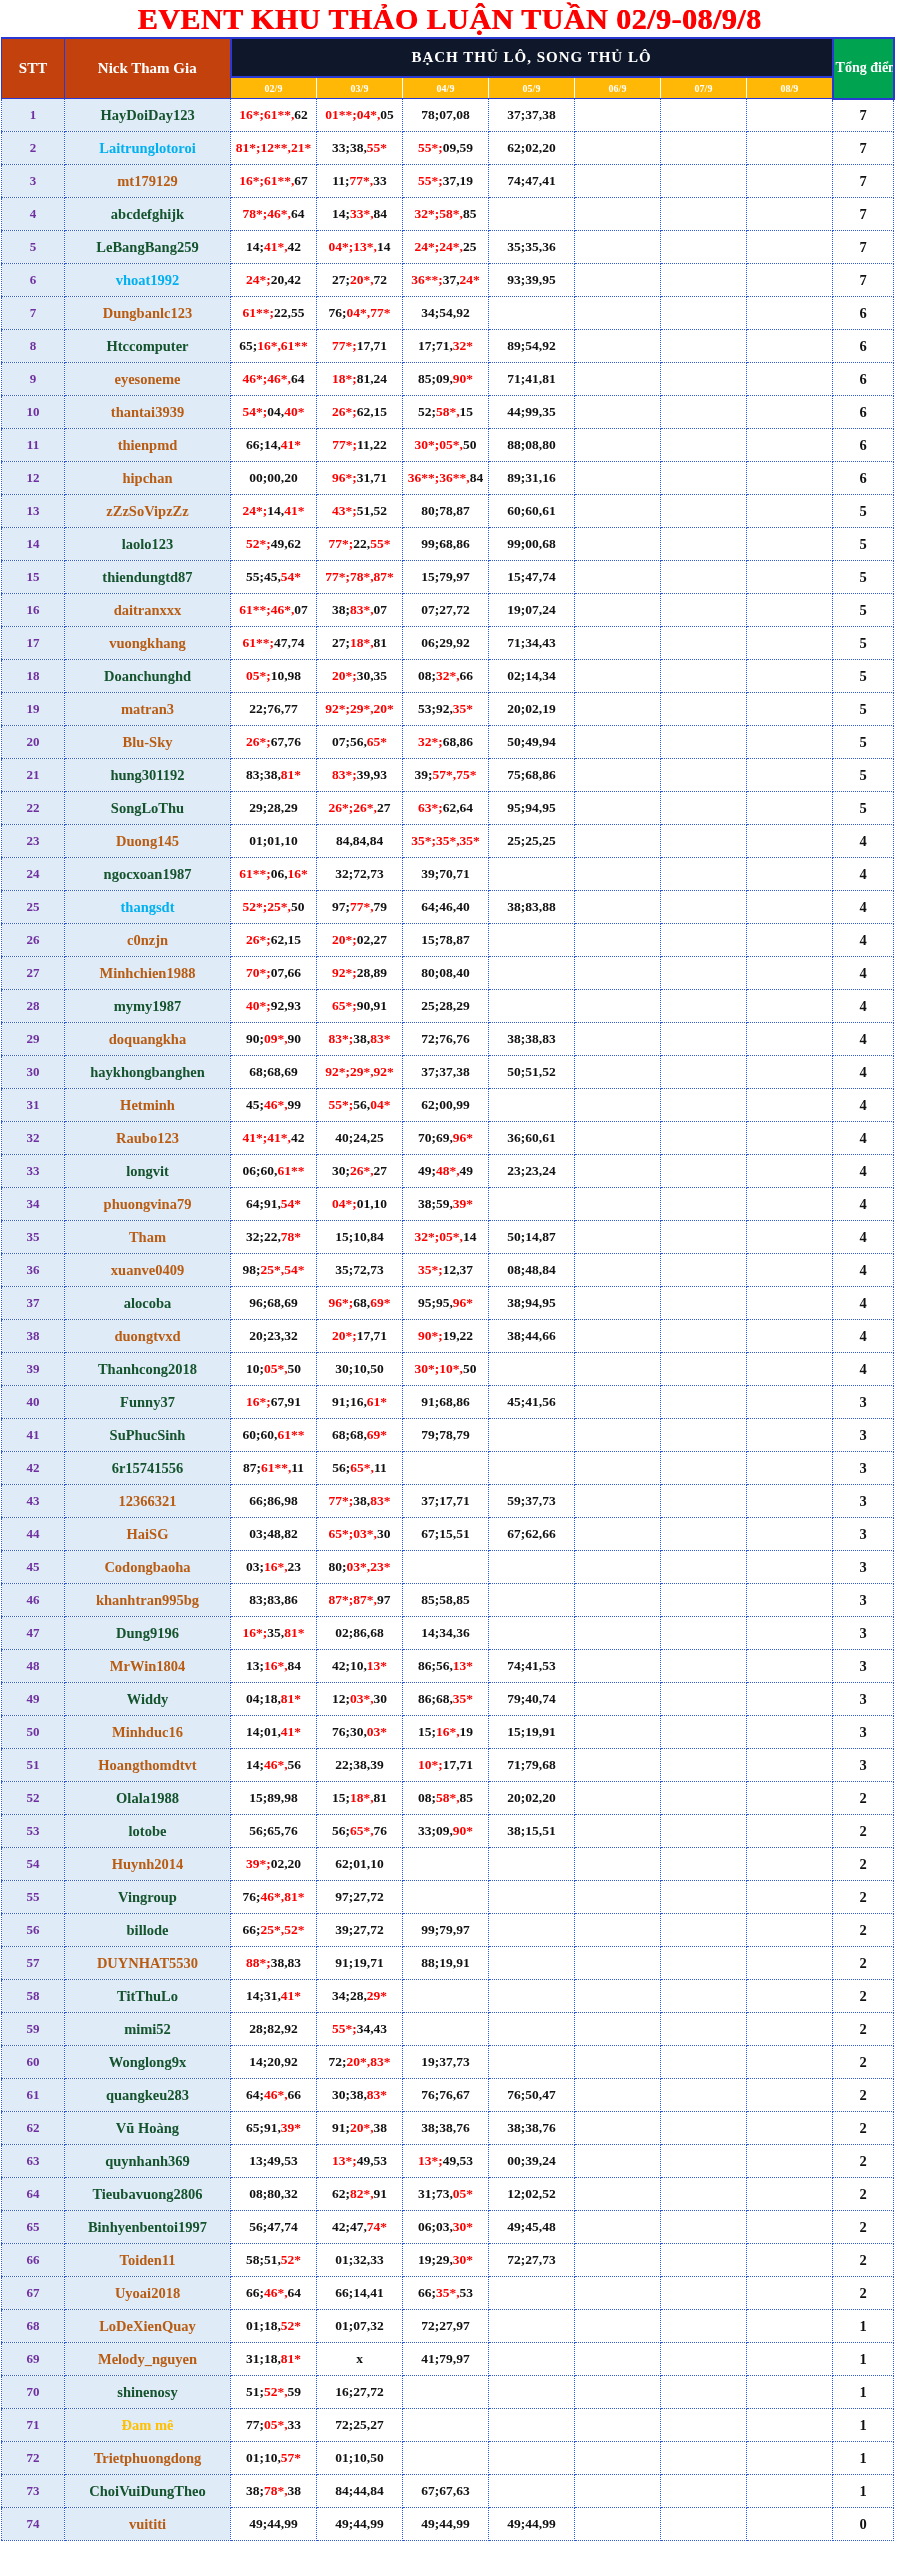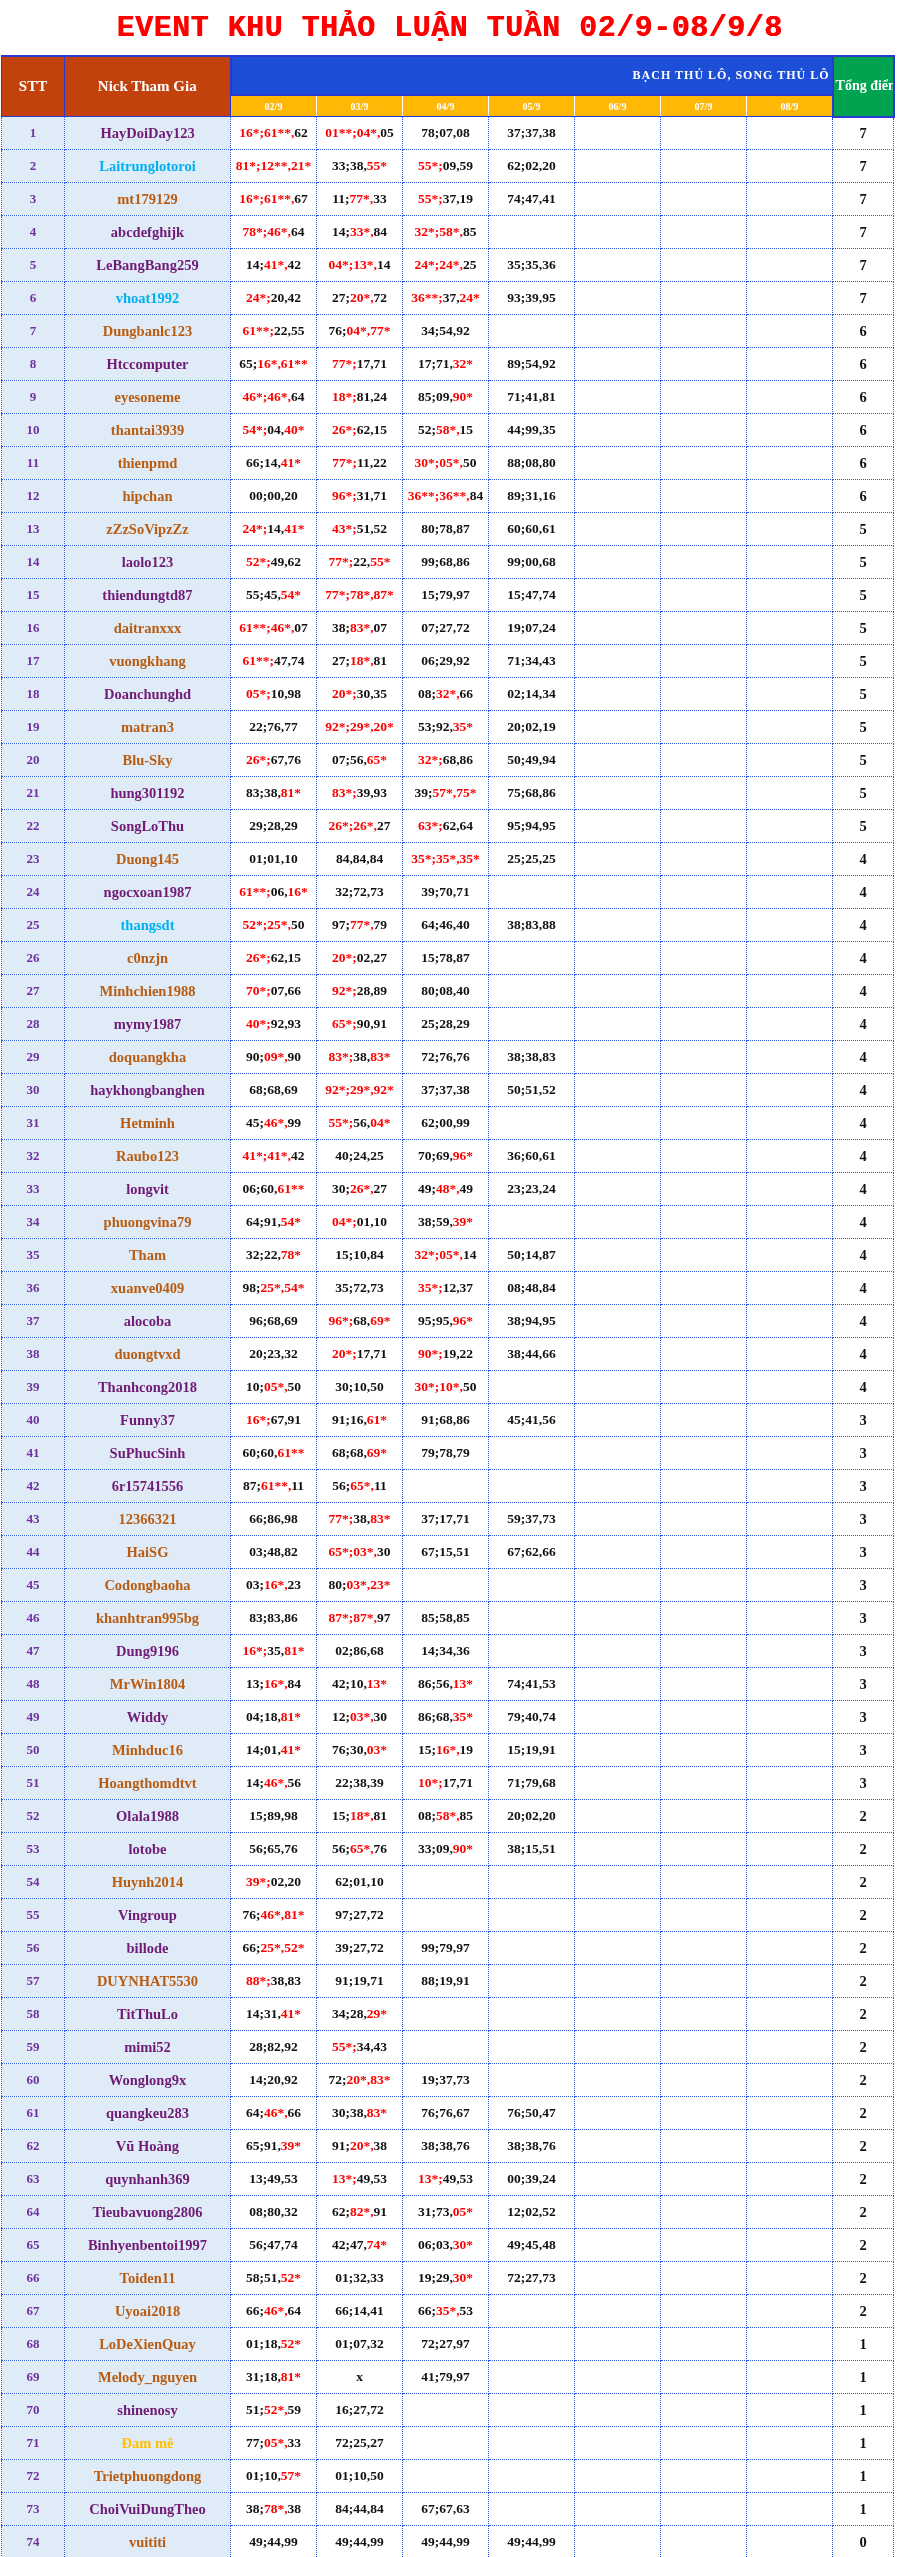--- a/index.html
+++ b/index.html
@@ -2,46 +2,45 @@
 <html><head>
 <meta charset="utf-8">
 <style>
   html,body{margin:0;padding:0;}
   body{
     width:899px;height:2557px;background:#ffffff;
     font-family:"Liberation Serif", serif;
     -webkit-font-smoothing:antialiased;
   }
   .title{
-    height:55px;display:flex;align-items:center;justify-content:center;
+    height:37px;display:flex;align-items:center;justify-content:center;
     color:#FE0000;font-weight:bold;font-size:30px;letter-spacing:.5px;
     text-shadow:.6px 0 0 #FE0000;
-    font-family:Liberation Mono, monospace;
   }
   table{
     border-collapse:collapse;table-layout:fixed;width:892px;margin-left:1px;
     border-left:1px dotted #2E5AD9;border-right:1px dotted #2E5AD9;border-bottom:1px dotted #2E5AD9;
   }
   th,td{padding:0 2px;text-align:center;vertical-align:middle;overflow:hidden;white-space:nowrap;}
   thead th{color:#ffffff;font-weight:bold;}
   .h-stt,.h-nick{background:#c2410c;border:1px solid #2A38D4;border-top:2px solid #2A38D4;font-size:15px;}
-  .h-group{background:#1d4ed8;border:2px solid #2A38D4;font-size:12px;letter-spacing:1px;height:37px;text-align:right;}
+  .h-group{background:#0f172a;border:2px solid #2A38D4;font-size:15px;letter-spacing:1px;height:37px;}
   .h-total{background:#00A34F;border:2px solid #2A38D4;font-size:14px;}
   .h-date{
     background:#FFB806;height:20px;font-size:10px;
     border-right:1px dotted #ffffff;border-bottom:1px solid #2A38D4;
   }
   tr.r{height:33px;}
   tbody td{
     border-right:1px dotted #2E5AD9;border-bottom:1px dotted #2E5AD9;
     font-weight:bold;font-size:13.5px;color:#111111;
   }
   td.stt{background:#DFEBF6;color:#7030A0;font-size:13px;}
   td.nick{background:#DFEBF6;font-size:14.5px;}
-  td.nick.b{color:#701a75;}
+  td.nick.b{color:#14532d;}
   td.nick.o{color:#B95C12;}
   td.nick.c{color:#00B0F0;}
   td.nick.g{color:#FFC000;margin-top:48px;}
   td.day .hit{color:#FE0000;}
   td.total{font-size:14.5px;}
 </style>
 </head>
 <body>
 
 <div class="title">EVENT KHU THẢO LUẬN TUẦN 02/9-08/9/8</div>

